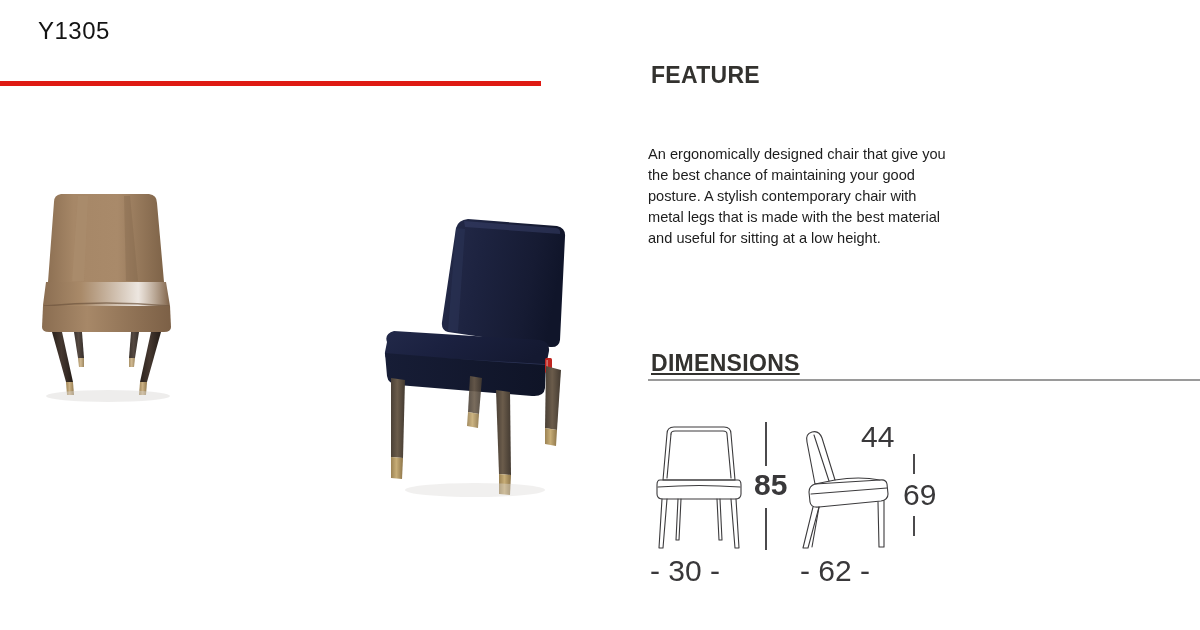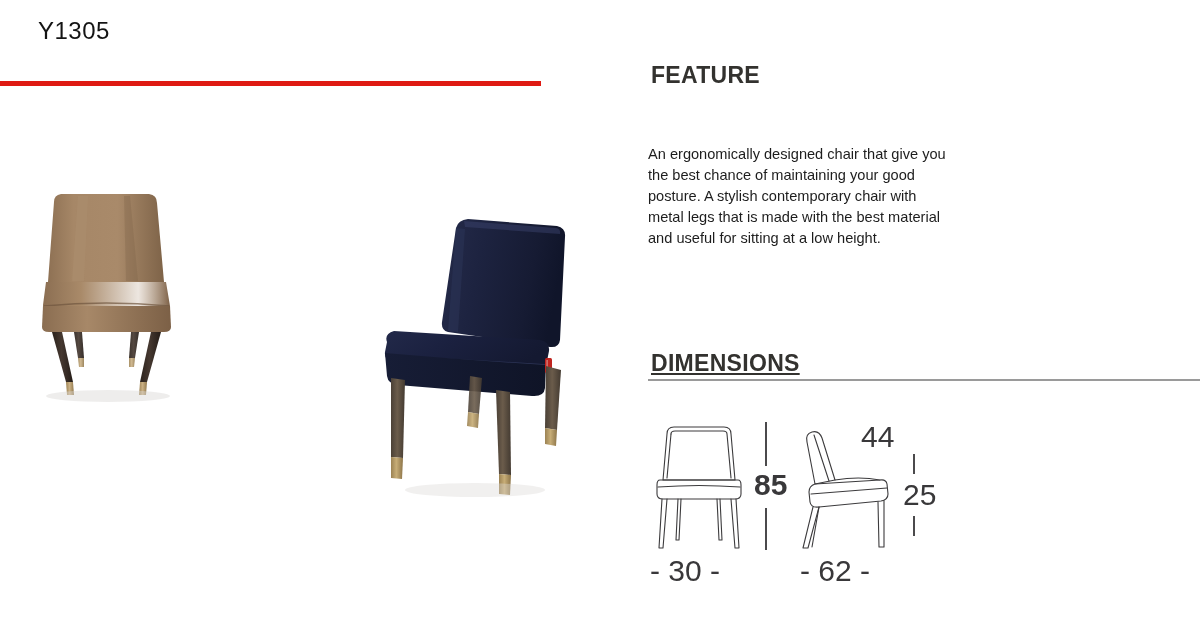--- a/index.html
+++ b/index.html
@@ -294,18 +294,18 @@
 
   <div class="guide" id="guide-85-top"></div>
   <div class="guide" id="guide-85-bot"></div>
   <div class="guide" id="guide-48-top"></div>
   <div class="guide" id="guide-48-bot"></div>
 
   <div class="dim-label" id="label-85">85</div>
 
   <div class="dim-label" id="label-44">44</div>
 
-  <div class="dim-label" id="label-48">25</div>
+  <div class="dim-label" id="label-48">69</div>
 
   <div class="dim-label" id="label-51">- 30 -</div>
 
   <div class="dim-label" id="label-62">- 62 -</div>
 </div>
 
 </body></html>

